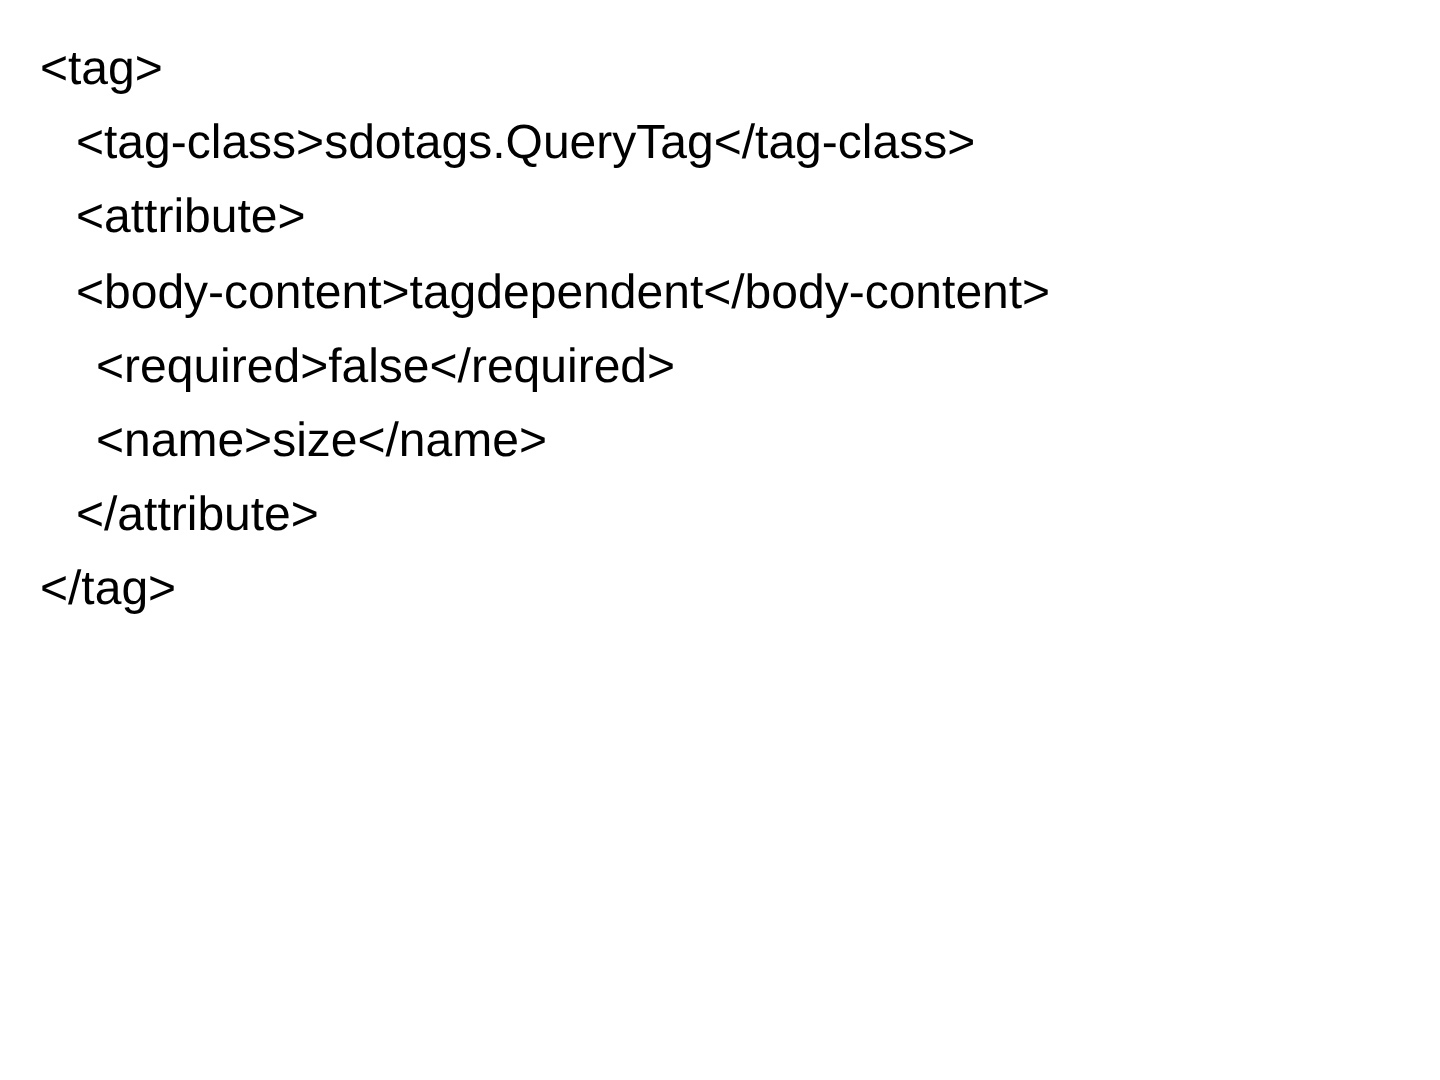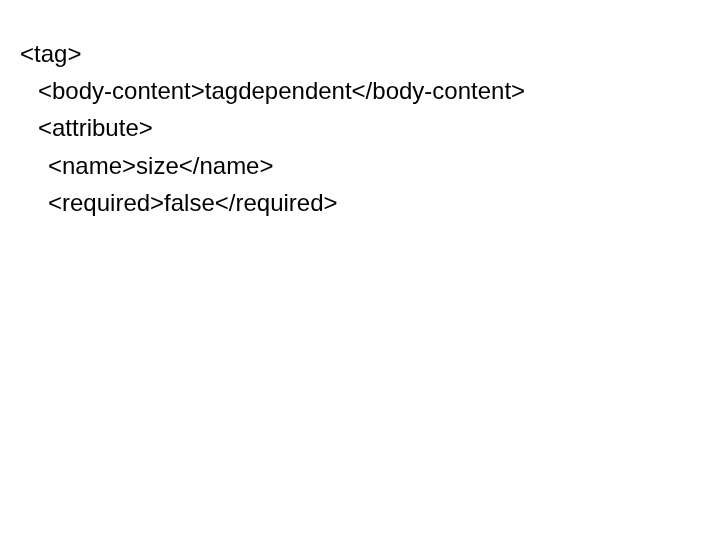--- a/index.html
+++ b/index.html
@@ -6,31 +6,34 @@
     margin: 0;
     padding: 0;
     width: 720px;
     height: 540px;
     background: #ffffff;
     font-family: Arial, Helvetica, sans-serif;
     font-size: 24px;
     color: #000000;
   }
   .container {
-    padding: 35px 20px 0 20px;
+    padding: 16px 20px 0 20px;
     line-height: 1.55;
   }
   .line {
     white-space: pre;
   }
   .i1 { padding-left: 18px; }
   .i2 { padding-left: 28px; }
 </style>
 </head>
 <body>
 
 <div class="container">
   <div class="line">&lt;tag&gt;</div>
+  <div class="line i1">&lt;tag-class&gt;sdotags.QueryTag&lt;/tag-class&gt;</div>
+  <div class="line i1">&lt;attribute&gt;</div>
   <div class="line i1">&lt;body-content&gt;tagdependent&lt;/body-content&gt;</div>
-  <div class="line i1">&lt;attribute&gt;</div>
+  <div class="line i2">&lt;required&gt;false&lt;/required&gt;</div>
   <div class="line i2">&lt;name&gt;size&lt;/name&gt;</div>
-  <div class="line i2">&lt;required&gt;false&lt;/required&gt;</div>
+  <div class="line i1">&lt;/attribute&gt;</div>
+  <div class="line">&lt;/tag&gt;</div>
 </div>
 
 </body></html>

